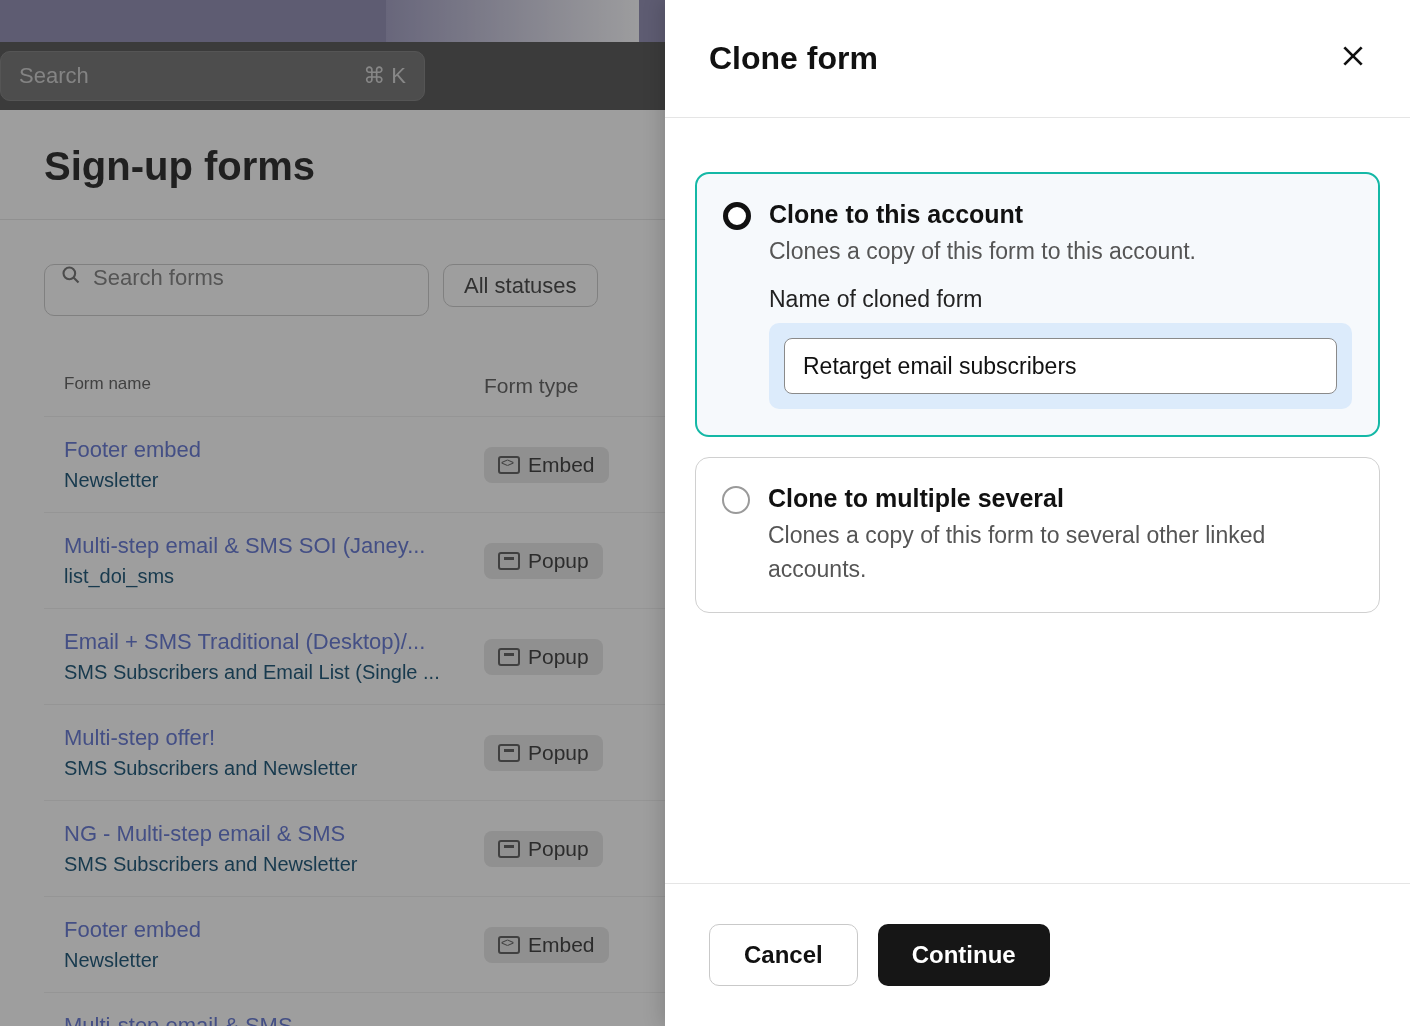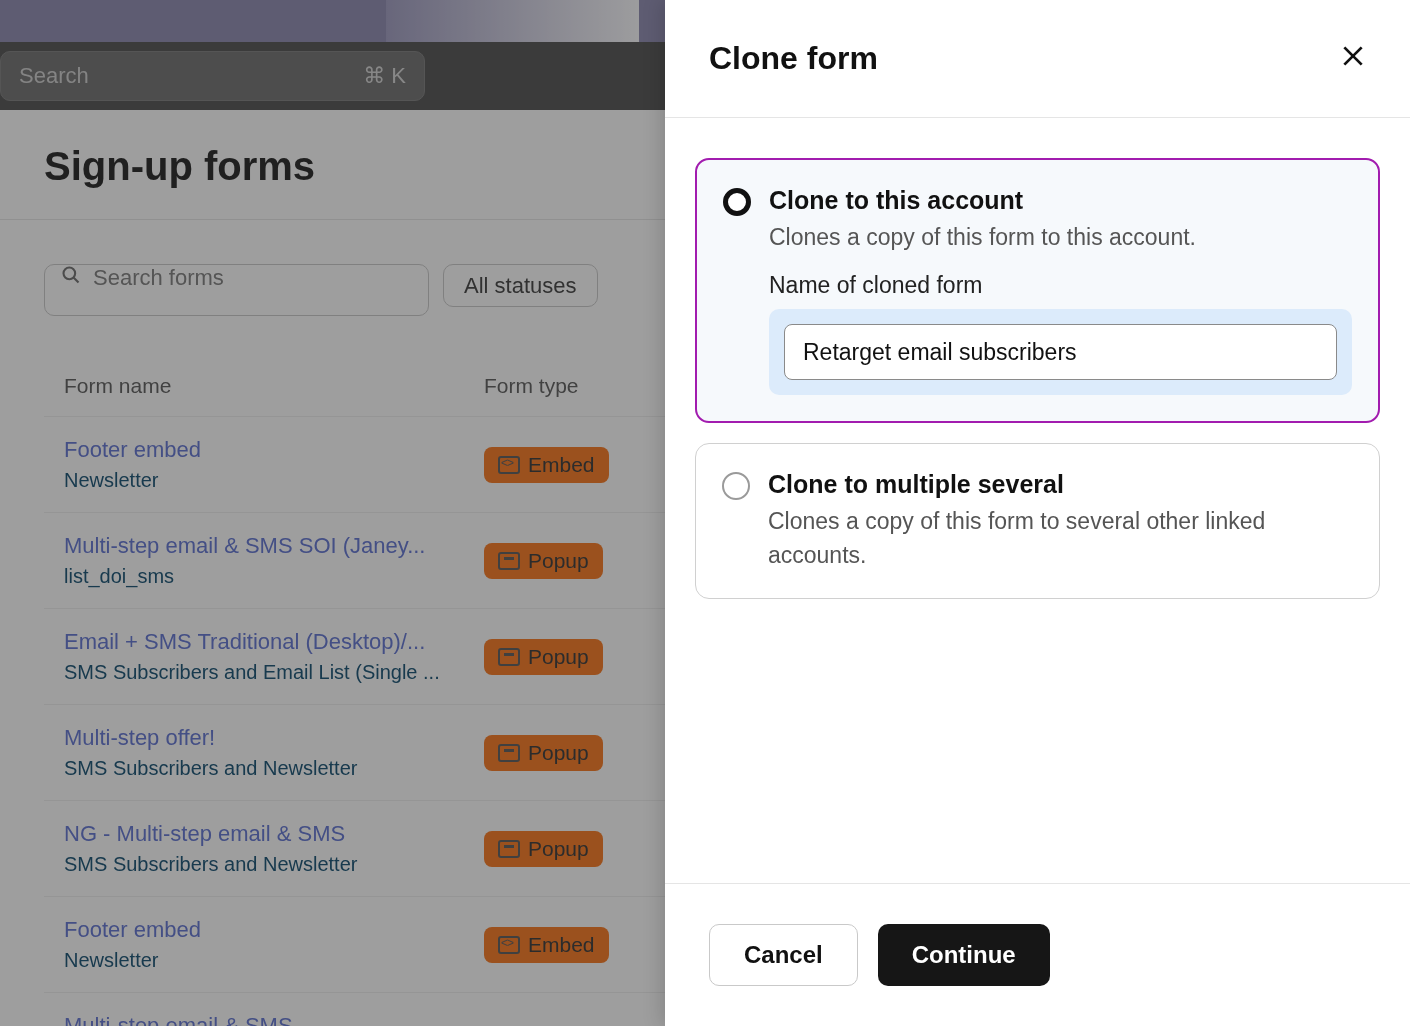--- a/index.html
+++ b/index.html
@@ -16,42 +16,42 @@
   .global-search .kbd { color:#d6d6d6; font-size:22px; }
   .content { background:#fff; }
   .page-title { padding:34px 0 30px 44px; font-size:40px; font-weight:600; color:#1a1a1a; border-bottom:1px solid #e5e5e5;}
   .filters { display:flex; gap:14px; padding:44px 0 0 44px; }
   .searchforms { width:385px; height:52px; border:1px solid #c9c9c9; border-radius:10px; background:#fff; display:flex; align-items:flex-start; padding:0 16px; gap:12px;}
   .searchforms .mag { color:#6a6a6a; font-size:22px; }
   .searchforms .ph { color:#7a7a7a; font-size:22px; }
   .statusdd { height:43px; border:1px solid #c9c9c9; border-radius:10px; background:#fff; display:flex; align-items:center; padding:0 20px; font-size:22px; color:#3a3a3a;}
   .table { margin:40px 0 0 44px; }
   .thead { display:flex; padding:18px 20px; border-bottom:1px solid #eee;}
-  .th1 { width:420px; color:#575757; font-size:21px; font-weight:500;}
+  .th1 { width:420px; color:#575757; font-size:17px; font-weight:500;}
   .th2 { color:#575757; font-size:21px; font-weight:500;}
   .row { display:flex; align-items:center; padding:20px 20px; border-bottom:1px solid #eee;}
   .row .c1 { width:420px; }
   .row .name { color:#5b6fd1; font-size:22px; font-weight:500; margin-bottom:6px; white-space:nowrap; overflow:hidden; text-overflow:ellipsis; max-width:400px;}
   .row .sub { color:#0c4a6e; font-size:20px; white-space:nowrap; overflow:hidden; text-overflow:ellipsis; max-width:400px;}
-  .badge { display:inline-flex; align-items:center; gap:8px; background:#f97316; border-radius:8px; padding:6px 14px; color:#303030; font-size:21px; font-weight:500;}
+  .badge { display:inline-flex; align-items:center; gap:8px; background:#e5e5e5; border-radius:8px; padding:6px 14px; color:#303030; font-size:21px; font-weight:500;}
   .badge .bic { width:22px; height:18px; border:2px solid #555; border-radius:3px; position:relative; display:inline-block;}
   .badge .bic.popup::after{content:""; position:absolute; left:4px; right:4px; top:3px; height:3px; background:#555;}
   .badge .bic.embed::after{content:"<>"; position:absolute; left:1px; top:-2px; font-size:12px; color:#555; letter-spacing:-1px;}
 
   
   .dim { position:absolute; inset:0; background:rgba(40,40,40,0.45); }
 
   
   .panel { position:absolute; top:0; right:0; bottom:0; width:745px; background:#fff; box-shadow:-4px 0 18px rgba(0,0,0,.15); display:flex; flex-direction:column;}
   .panel-header { display:flex; align-items:center; justify-content:space-between; padding:40px 44px 40px 44px; border-bottom:1px solid #e5e5e5;}
   .panel-title { font-size:32px; font-weight:700; color:#111;}
   .close { font-size:30px; color:#111; cursor:pointer; line-height:1;}
   .panel-body { padding:40px 30px; flex:1; overflow:auto;}
   .option { border:1px solid #d0d0d0; border-radius:14px; padding:26px 26px 26px 26px; display:flex; gap:18px; margin-bottom:20px;}
-  .option.selected { border:2px solid #a21caf; background:#f6f9fc;}
+  .option.selected { border:2px solid #14b8a6; background:#f6f9fc;margin-top:14px;}
   .radio-outer { flex:0 0 28px; width:28px; height:28px; border-radius:50%; border:5px solid #111; background:#fff; margin-top:2px;}
   .radio-outer.empty { border:2px solid #9a9a9a;}
   .option .body { flex:1; }
   .opt-title { font-size:25px; font-weight:700; color:#111; margin-bottom:6px;}
   .opt-desc { font-size:23px; color:#555; margin-bottom:18px; line-height:1.45;}
   .field-label { font-size:23px; color:#222; margin-bottom:10px;}
   .name-input-wrap { border-radius:10px; padding:15px; background:#dcebfb;}
   .name-input { width:100%; height:56px; border:1px solid #8a8a8a; border-radius:8px; padding:0 18px; font-size:23px; background:#fff; color:#111;}
   .panel-footer { border-top:1px solid #e5e5e5; padding:40px 44px; display:flex; gap:20px;}
   .btn { height:62px; border-radius:10px; font-size:24px; font-weight:600; padding:0 34px; cursor:pointer;}

